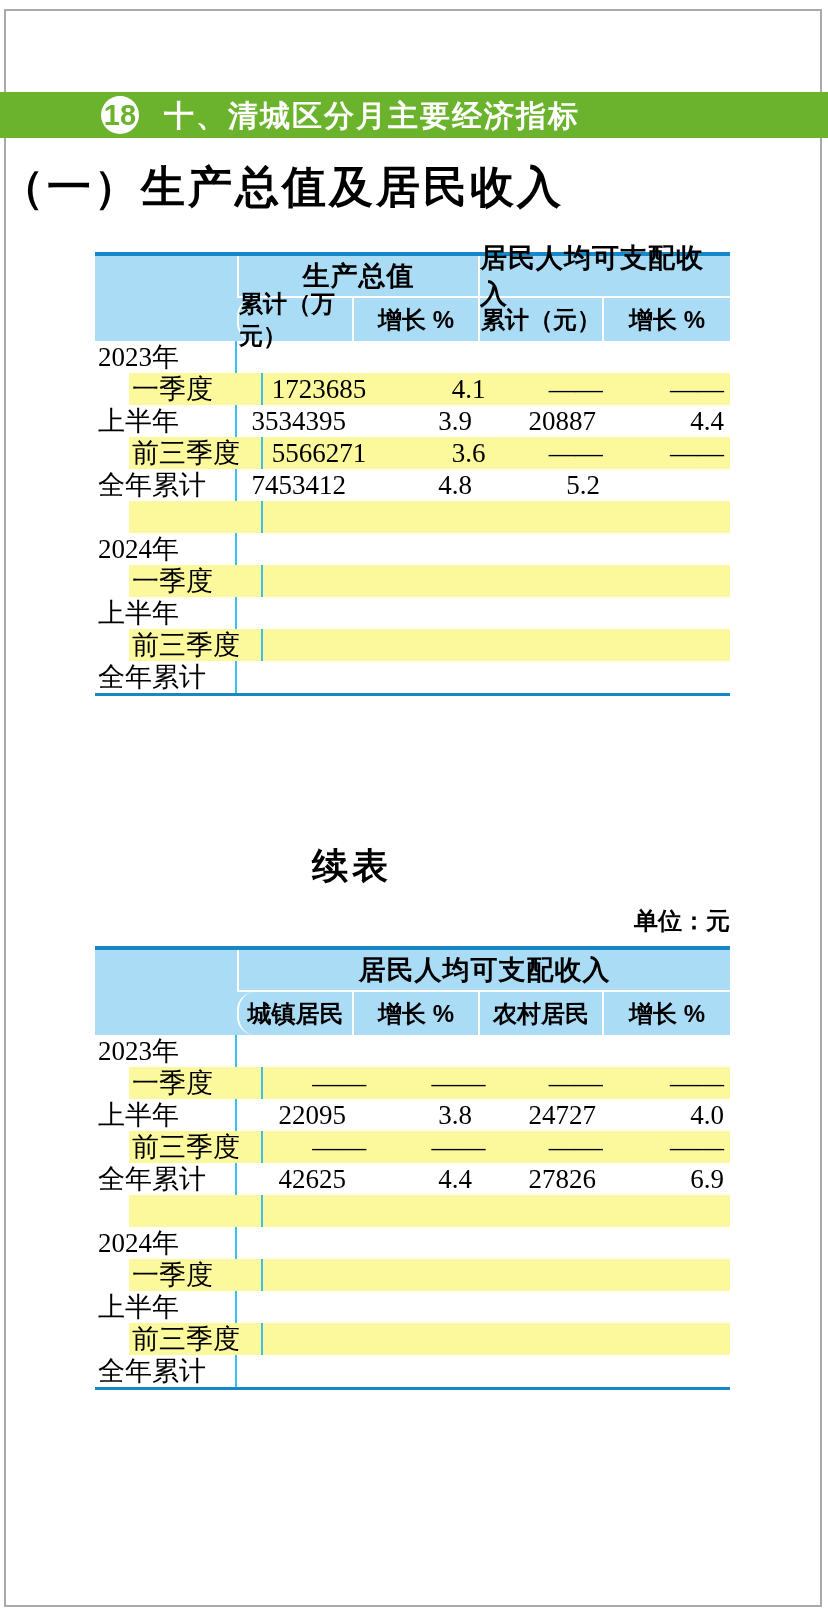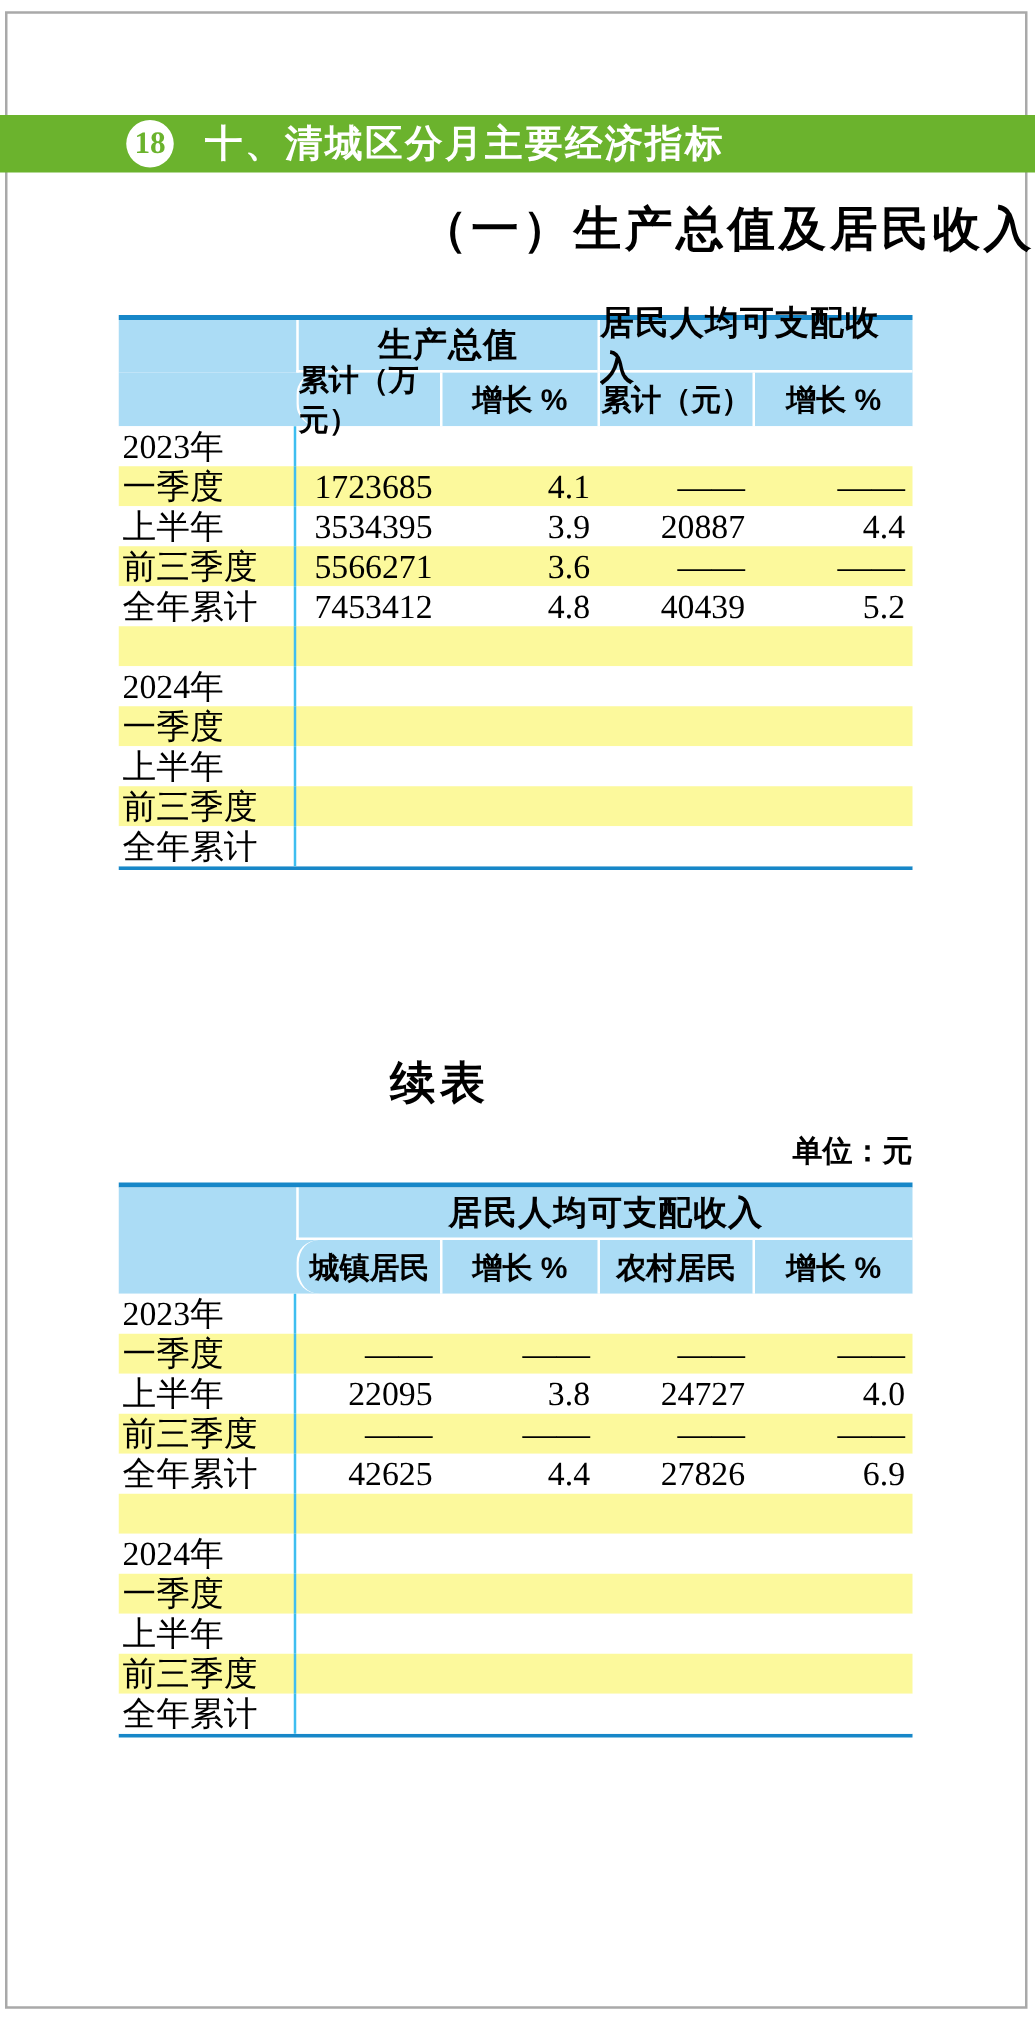--- a/index.html
+++ b/index.html
@@ -30,43 +30,42 @@
     background: #6bb32d;
   }
   .badge {
     position: absolute;
     left: 101px; top: 4px;
     width: 38px; height: 38px;
     border-radius: 50%;
     background: #ffffff;
     color: #6bb32d;
     font-weight: bold;
-    font-size: 25px;
+    font-size: 29px;
     line-height: 38px;
     text-align: center;
-    font-family: Liberation Serif, serif;
   }
   .bar-title {
     position: absolute;
     left: 164px; top: 0;
     height: 46px;
     line-height: 47px;
     color: #ffffff;
     font-size: 30px;
     font-weight: bold;
     letter-spacing: 2px;
     white-space: nowrap;
   }
   .main-title {
     position: absolute;
     left: 0; top: 158px;
     width: 828px;
-    text-align: right;
+    text-align: left;
     color: #000000;
-    font-size: 38px;
+    font-size: 44px;
     font-weight: bold;
     letter-spacing: 3px;
   }
   .cont-title {
     position: absolute;
     left: 0; top: 842px;
     width: 704px;
     text-align: center;
     color: #000000;
     font-size: 36px;
@@ -117,21 +116,21 @@
   .sub-cell {
     display: flex; align-items: center; justify-content: center;
     font-size: 24px; font-weight: bold; color: #000;
     border-left: 2px solid #ffffff;
   }
   .body-row {
     display: flex;
     height: 32px;
     background: #ffffff;
   }
-  .body-row.hl { background: #fcf99c; }
+  .body-row.hl { background: #fcf99c; margin-left: 34px; }
   .label-cell {
     display: flex; align-items: center;
     padding-left: 3px;
     border-right: 2px solid #3ebef0;
     font-family: "Liberation Serif", "DejaVu Serif", serif;
     font-size: 27px; color: #000;
     white-space: nowrap;
   }
   .val-cell {
     display: flex; align-items: center; justify-content: flex-end;
@@ -194,21 +193,20 @@
           <div class="cell label-cell w-label">前三季度</div>
           <div class="cell val-cell w-c1">5566271</div>
           <div class="cell val-cell w-c2">3.6</div>
           <div class="cell val-cell w-c3">——</div>
           <div class="cell val-cell w-c4">——</div>
         </div>
         <div class="body-row">
           <div class="cell label-cell w-label">全年累计</div>
           <div class="cell val-cell w-c1">7453412</div>
           <div class="cell val-cell w-c2">4.8</div>
-          <div class="cell val-cell w-c3">40439</div>
           <div class="cell val-cell w-c4">5.2</div>
         </div>
         <div class="body-row hl">
           <div class="cell label-cell w-label"></div>
           <div class="cell val-cell w-c1"></div>
           <div class="cell val-cell w-c2"></div>
           <div class="cell val-cell w-c3"></div>
           <div class="cell val-cell w-c4"></div>
         </div>
         <div class="body-row">

